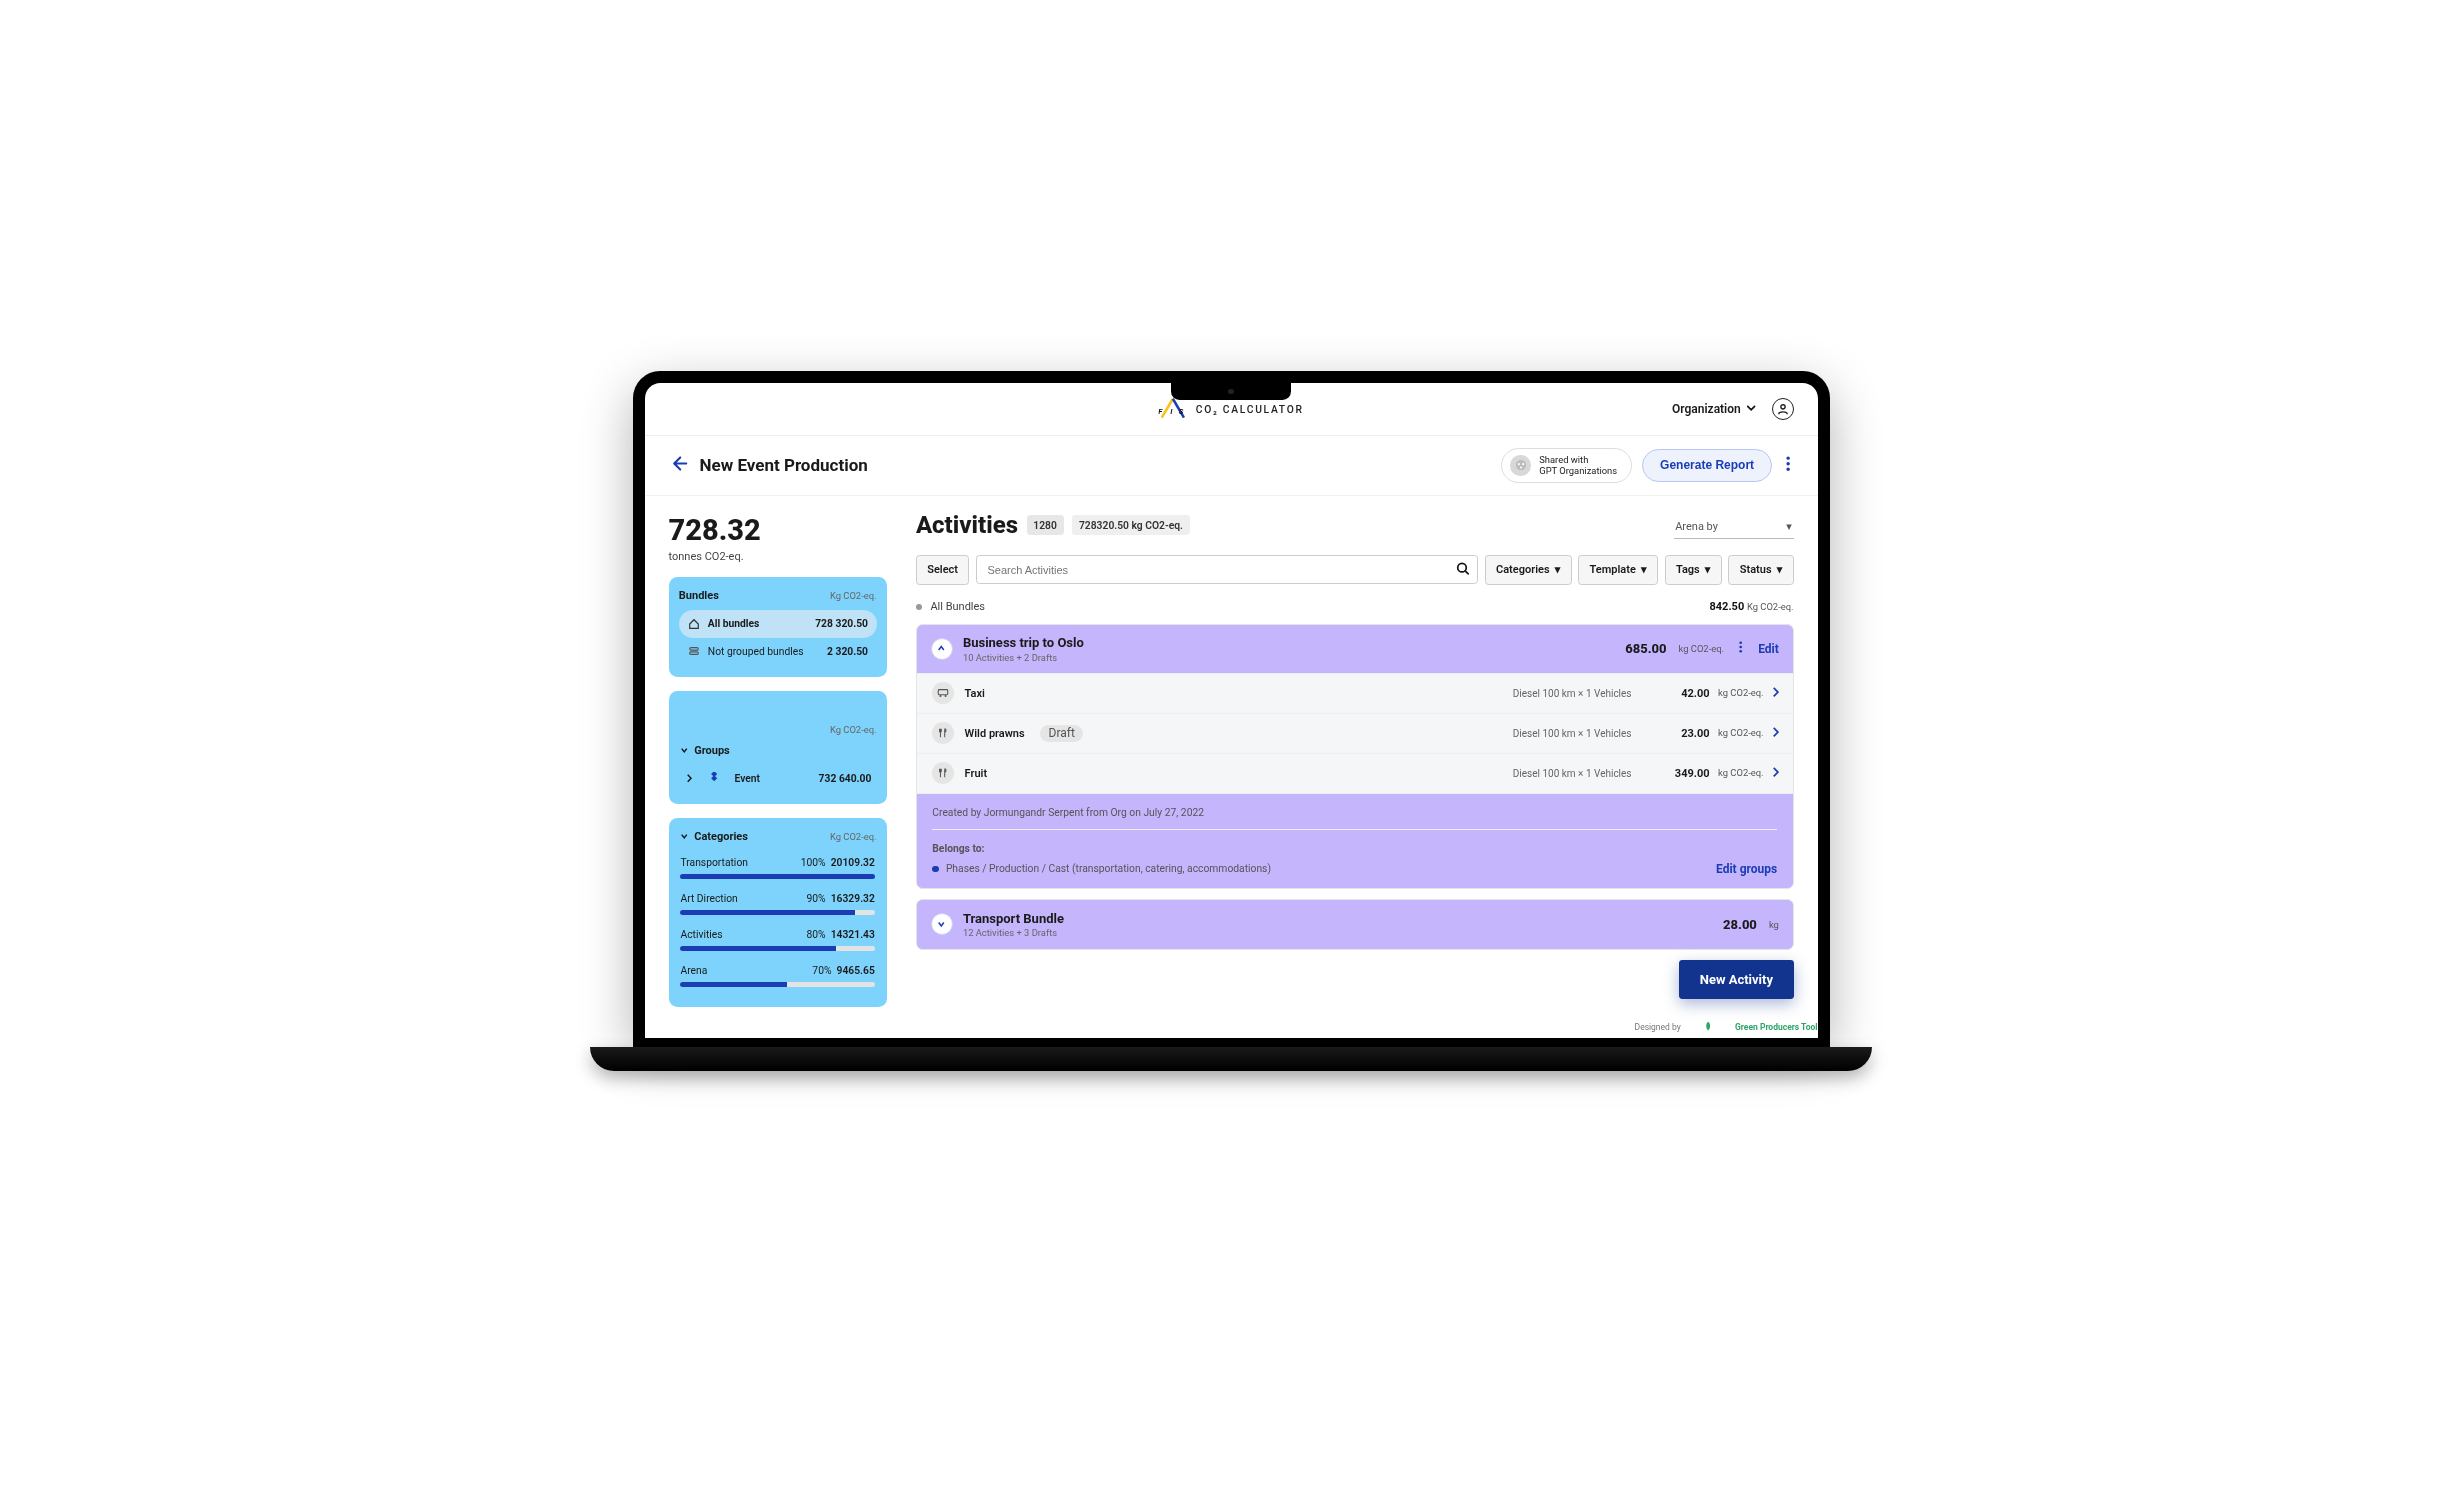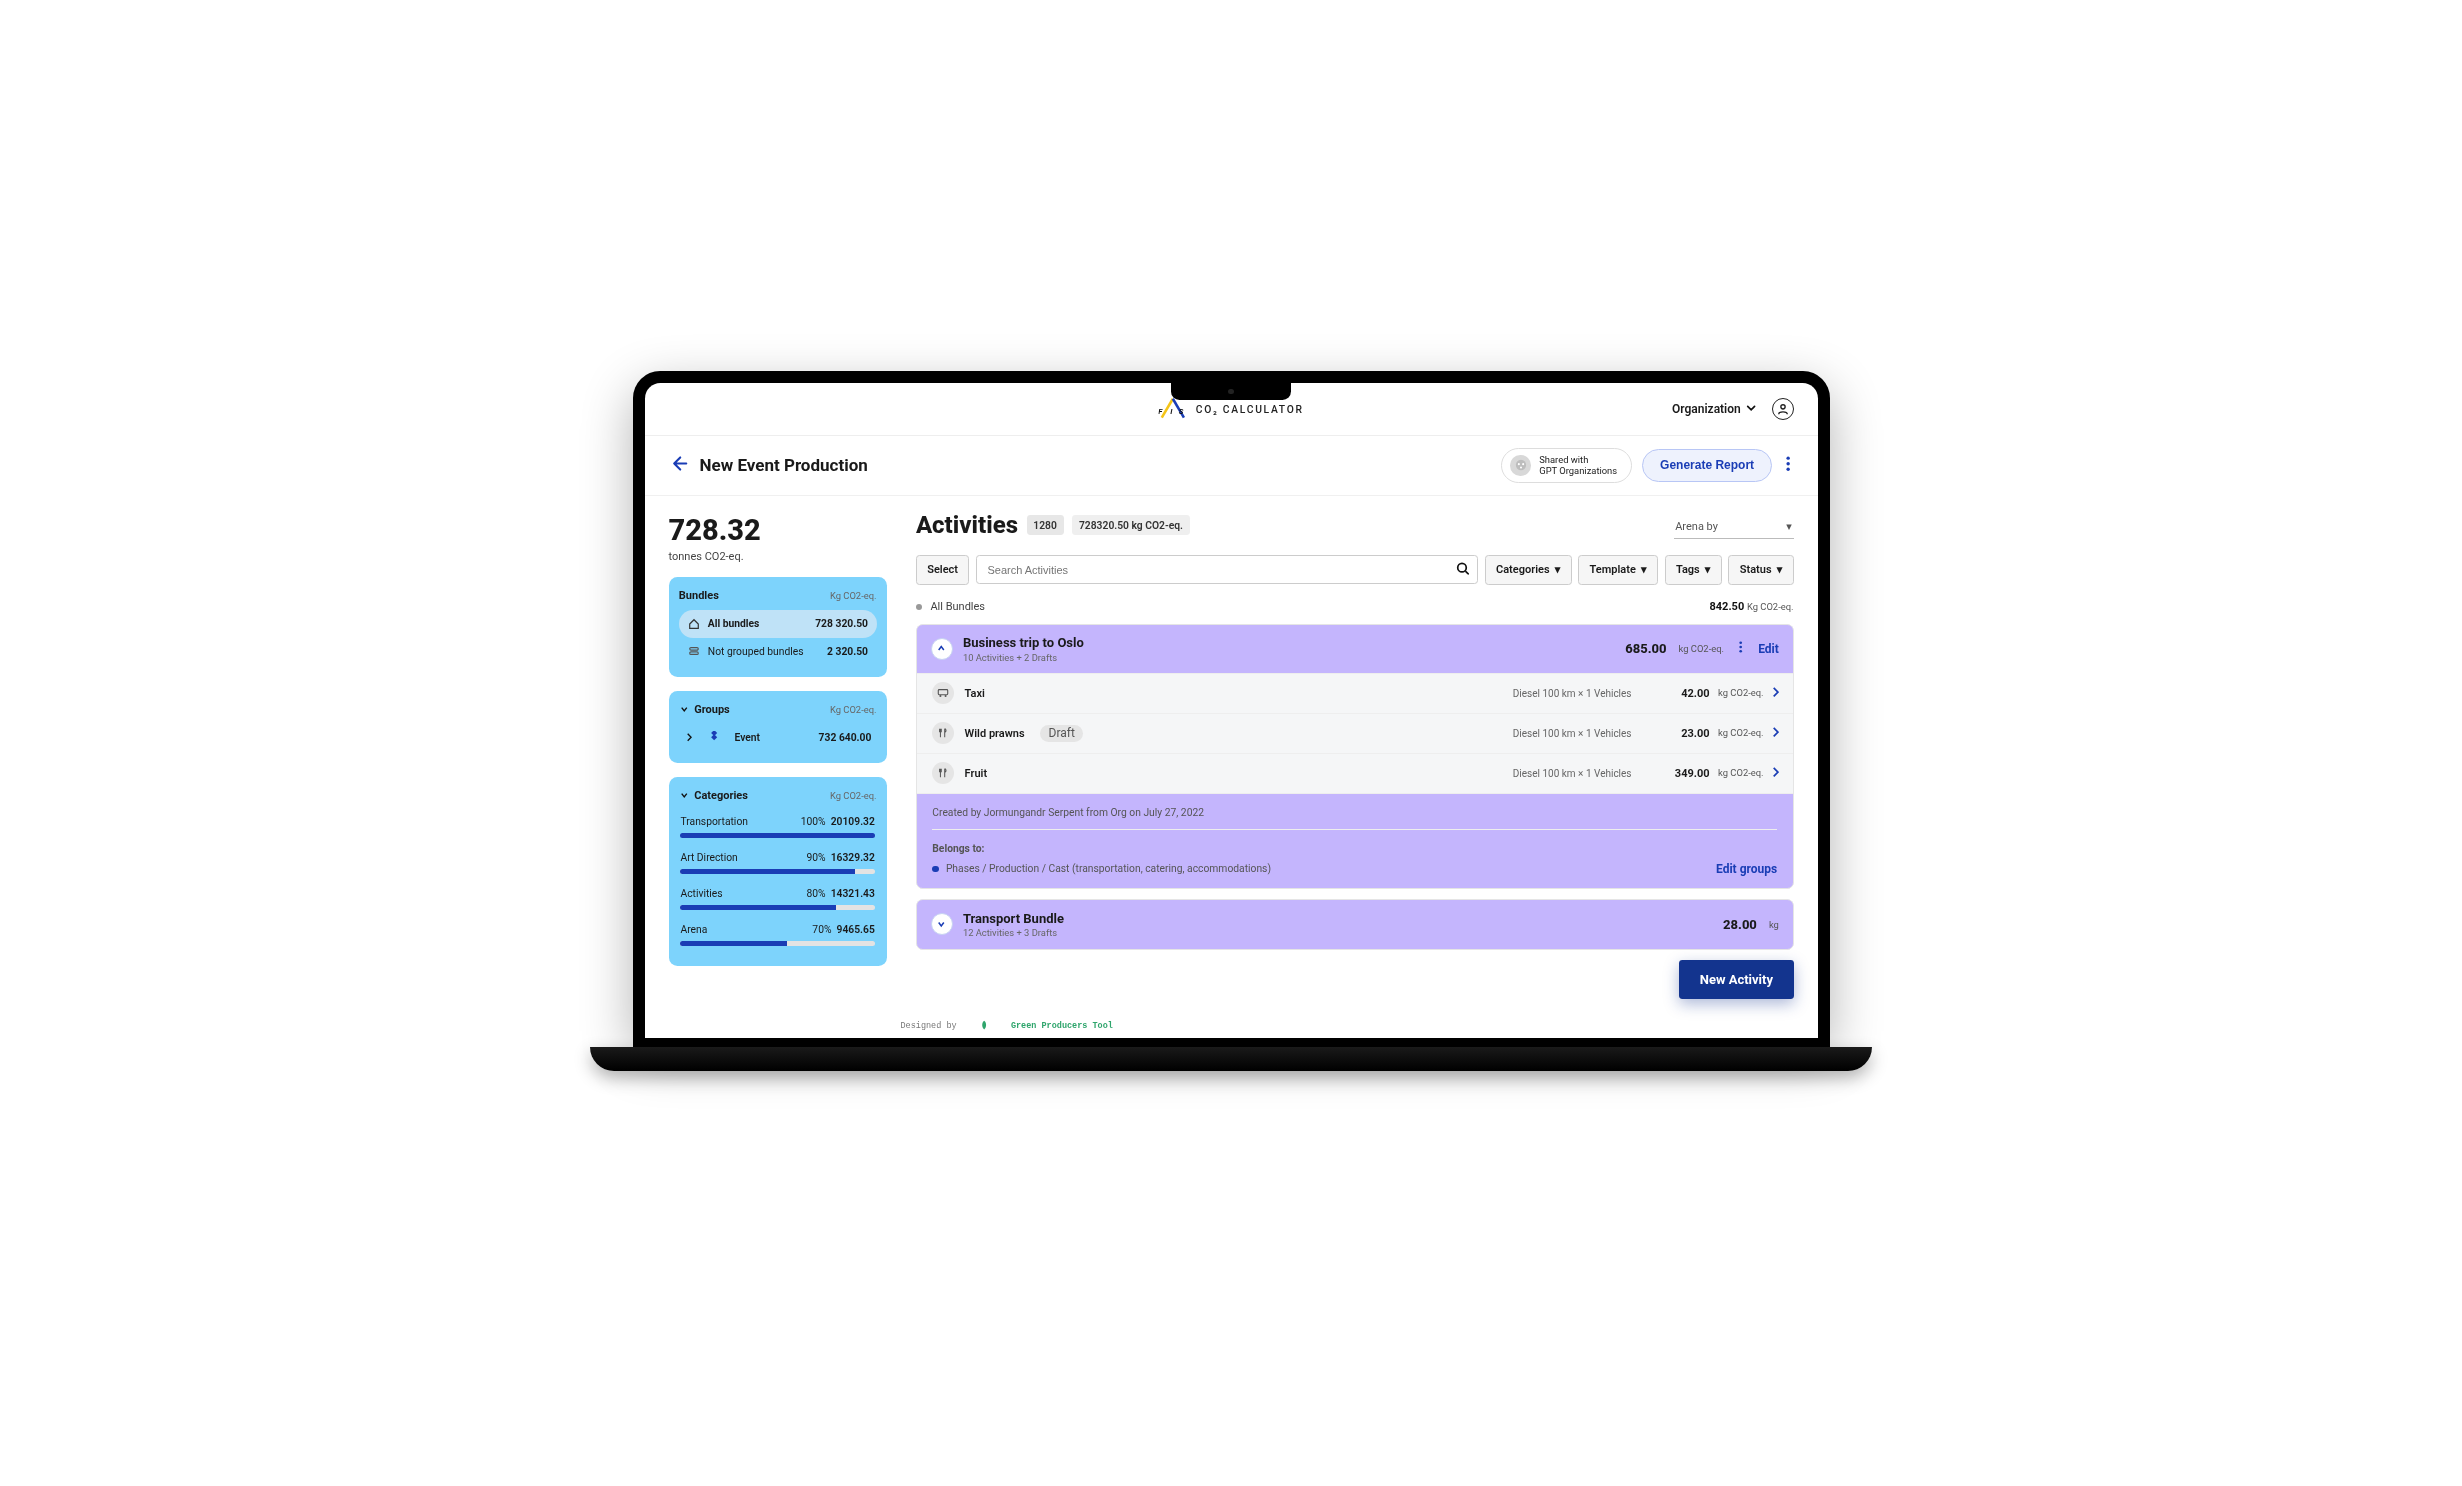--- a/index.html
+++ b/index.html
@@ -268,21 +268,21 @@
   .fab {
     position: absolute; right: 24px; bottom: 39px;
     background: #13348e; color: #fff; font-weight: 700; font-size: 13px;
     padding: 12px 20.5px; border-radius: 3.4px; cursor: pointer;
     box-shadow: 0 5.1px 15.4px rgba(19,52,142,0.35);
   }
 
   .footer {
     position: absolute; bottom: 5.1px; left: 0; right: 0;
     text-align: center; font-size: 8.5px; color: #777;
-    display: flex; justify-content: flex-start; align-items: center; gap: 22px; font-family: Liberation Mono, monospace;
+    display: flex; justify-content: flex-end; align-items: center; gap: 22px;
   }
   .gp-logo { color: #2fa56c; font-weight: 700; font-size: 8.5px; }
 </style>
 </head>
 <body>
 
 <div class="laptop">
   <div class="laptop-body">
     <div class="screen">
       <div class="notch"></div>
@@ -385,21 +385,21 @@
                       </svg>
                   </span>
                   <span>Not grouped bundles</span>
                 </div>
                 <span class="val">2 320.50</span>
               </div>
             </div>
 
             <div class="panel">
               <div class="panel-head">
-                <span style="display:flex;align-items:center;gap:5.1px;">
+                <span style="display:flex;align-items:center;gap:5.1px;margin-top:41px;">
                   <span class="chev-sm">
                       <svg width="8.5" height="8.5" viewBox="0 0 10 10">
                         <path d="M2 3 L5 7 L8 3" stroke="#111" stroke-width="1.6" fill="none"></path>
                       </svg>
                     </span>
                   <span>Groups</span>
                 </span>
                 <span class="unit">Kg CO2-eq.</span>
               </div>
               <div class="group-row">

